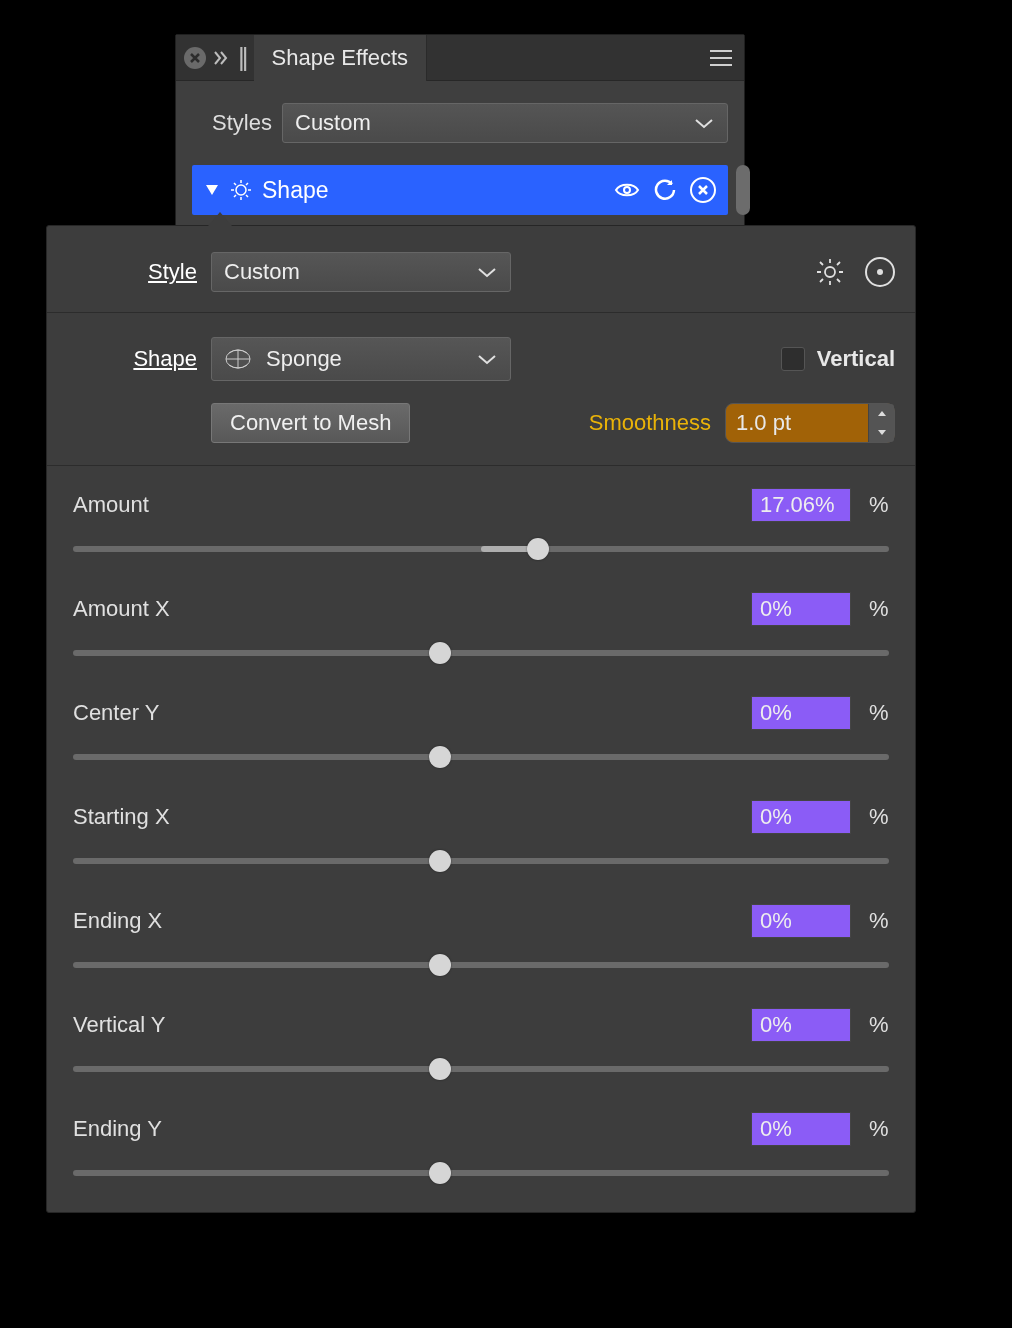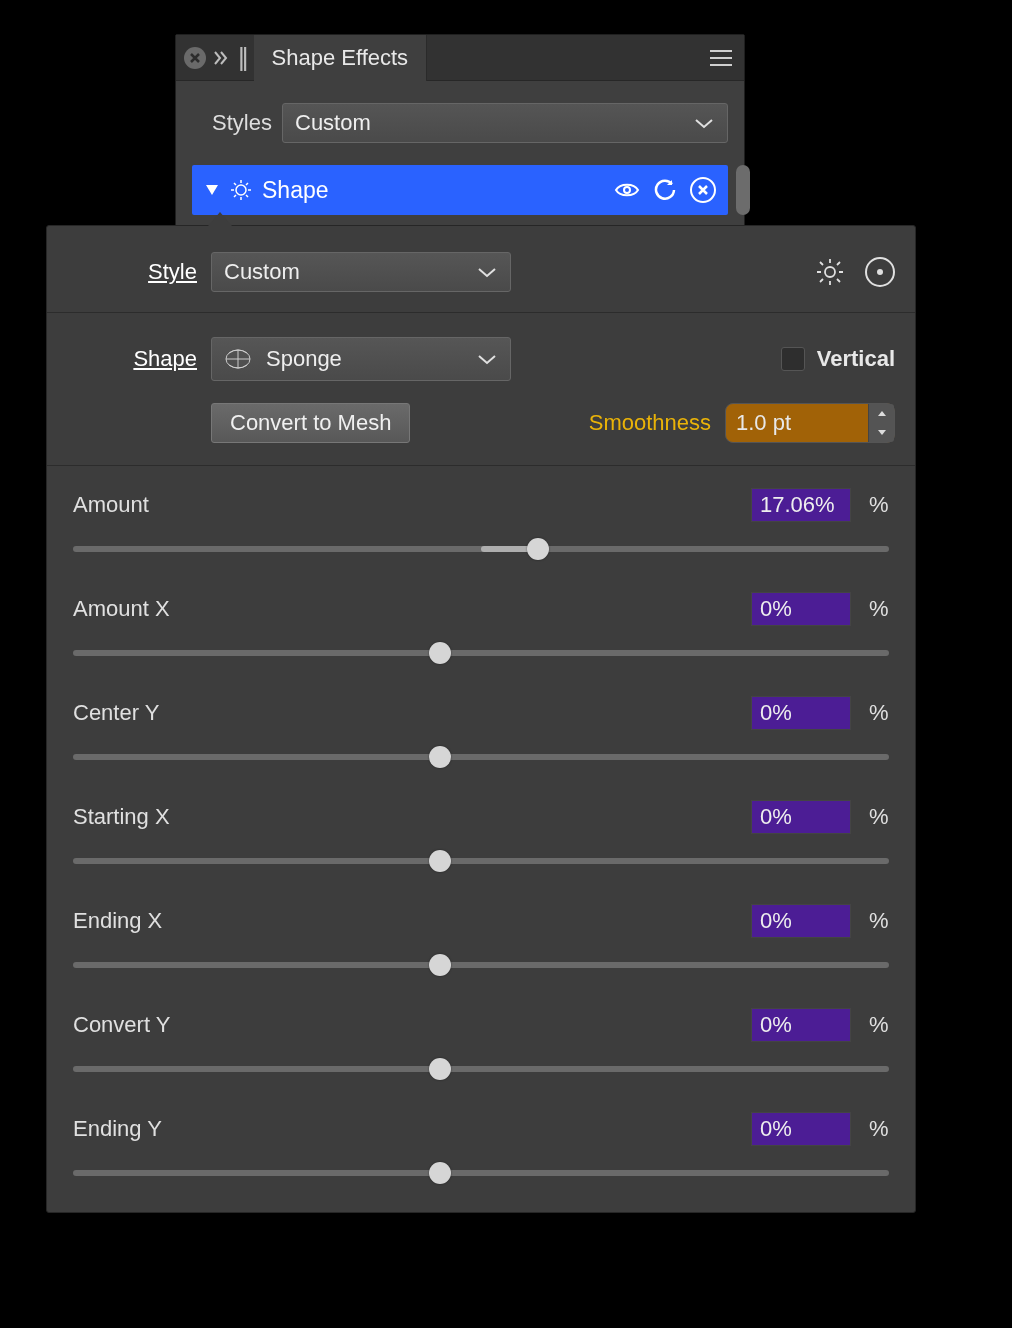--- a/index.html
+++ b/index.html
@@ -175,21 +175,21 @@
   }
   .stepper div{flex:1;display:flex;align-items:center;justify-content:center;}
   .stepper svg{width:10px;height:7px;fill:#ddd;}
 
   
   .slider-block{padding:22px 26px 10px 26px;}
   .slider-head{display:flex;align-items:center;margin-bottom:16px;}
   .slider-head .lbl{font-size:22px;color:#e0e0e0;}
   .valbox{
     margin-left:auto;width:100px;height:34px;
-    background:#4c1d95;border:1px solid #444;
+    background:#8b5cf6;border:1px solid #444;
     display:flex;align-items:center;padding:0 8px;color:#eee;
   }
   .unit{margin-left:18px;width:20px;color:#e0e0e0;}
   .slider-track{
     position:relative;height:22px;
   }
   .track-line{
     position:absolute;left:0;right:0;top:50%;height:6px;
     background:#6a6a6a;border-radius:3px;transform:translateY(-50%);
   }
@@ -407,21 +407,21 @@
           <div class="unit">%</div>
         </div>
         <div class="slider-track">
           <div class="track-line"></div>
           <div class="track-fill" style="left:45%;width:0%"></div>
           <div class="thumb" style="left:45%"></div>
         </div>
       </div>
       <div class="slider-block">
         <div class="slider-head">
-          <div class="lbl">Convert Y</div>
+          <div class="lbl">Vertical Y</div>
           <div class="valbox">0%</div>
           <div class="unit">%</div>
         </div>
         <div class="slider-track">
           <div class="track-line"></div>
           <div class="track-fill" style="left:45%;width:0%"></div>
           <div class="thumb" style="left:45%"></div>
         </div>
       </div>
       <div class="slider-block">

